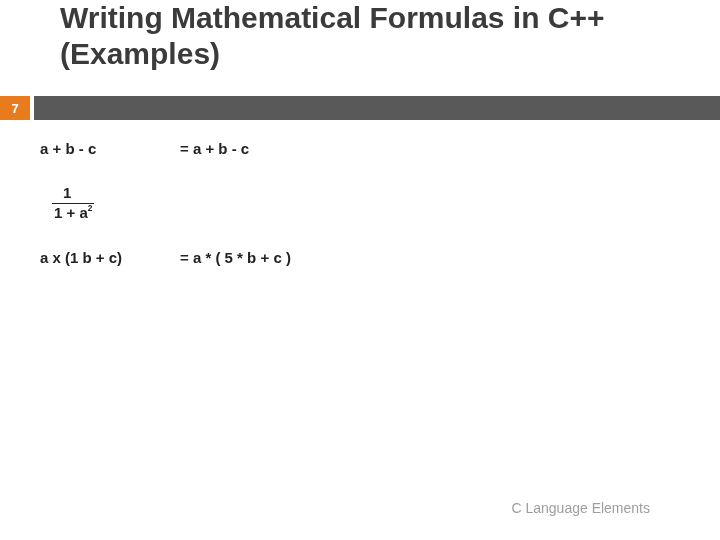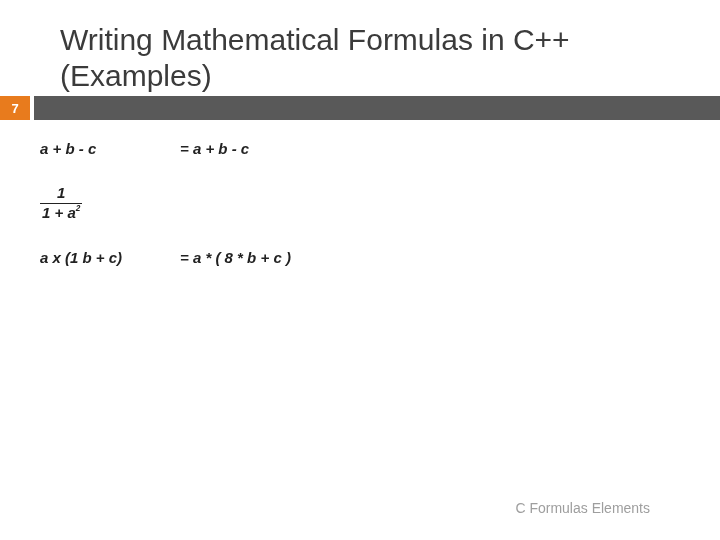--- a/index.html
+++ b/index.html
@@ -6,25 +6,25 @@
   body {
     width: 720px;
     height: 540px;
     background: #fff;
     font-family: Arial, Helvetica, sans-serif;
     position: relative;
     overflow: hidden;
   }
   .title {
     position: absolute;
-    top: 22px;
+    top: 0;
     left: 60px;
     right: 40px;
     font-size: 30px;
-    font-weight: normal;
+    font-weight: bold;
     color: #3b3b3b;
     line-height: 1.2;
   }
   .rule-row {
     position: absolute;
     top: 96px;
     left: 0;
     width: 720px;
     height: 24px;
   }
@@ -57,37 +57,37 @@
     right: 40px;
     color: #222;
   }
   .row {
     display: flex;
     align-items: center;
     margin-bottom: 28px;
     font-size: 15px;
     font-weight: bold;
     color: #222;
-    font-style: italic;
   }
   .math-col {
     width: 140px;
     display: flex;
     align-items: center;
   }
   .frac {
     display: inline-flex;
     flex-direction: column;
     align-items: center;
     line-height: 1.1;
   }
   .frac .num { padding: 0 2px 1px; }
   .frac .den {
     border-top: 1.5px solid #222;
     padding: 1px 2px 0;
+    margin-left: 12px;
   }
   .sup {
     font-size: 0.55em;
     vertical-align: super;
     position: relative;
     top: -0.1em;
   }
   .footer {
     position: absolute;
     bottom: 24px;
@@ -119,18 +119,18 @@
         <span class="num">1</span>
         <span class="den">
           <span>1 + a</span><span class="sup">2</span>
         </span>
       </span>
     </div>
   </div>
 
   <div class="row">
     <div class="math-col">a x (1 b + c)</div>
-    <div>=  a * ( 8 * b + c )</div>
+    <div>=  a * ( 5 * b + c )</div>
   </div>
 
 </div>
 
-<div class="footer">C Formulas Elements</div>
+<div class="footer">C Language Elements</div>
 
 </body></html>

